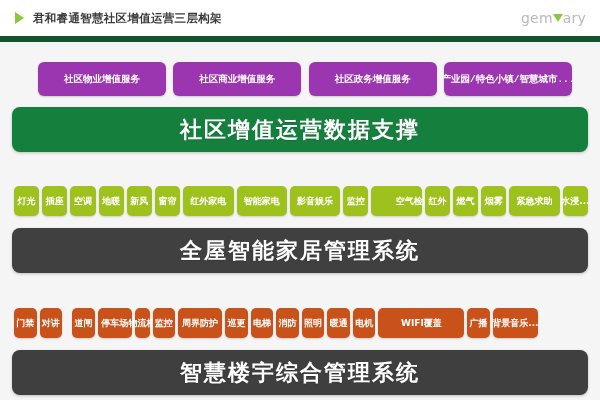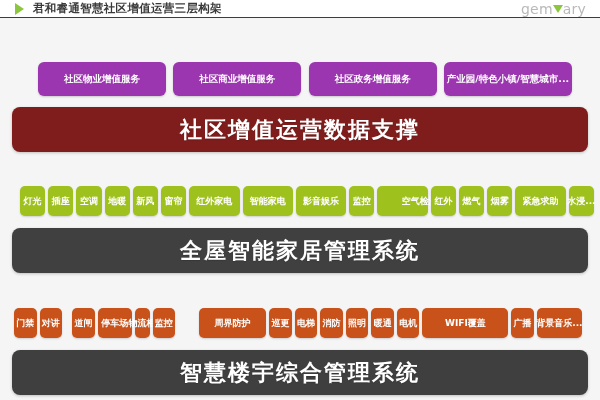--- a/index.html
+++ b/index.html
@@ -6,23 +6,23 @@
   html, body {
     width:600px; height:400px;
     background:#f4f4f4;
     font-family:"DejaVu Sans", sans-serif;
     overflow:hidden;
   }
   .page { position:relative; width:600px; height:400px; background:#f5f5f5; }
 
   
   .header {
-    position:absolute; left:0; top:0; width:600px; height:18px;
+    position:absolute; left:0; top:0; width:600px; height:42px;
     background:#ffffff;
-    border-bottom:1px solid #14532d;
+    border-bottom:6px solid #14532d;
     display:flex; align-items:center;
   }
   .hdr-left { display:flex; align-items:center; padding-left:15px; }
   .play-tri {
     width:0; height:0;
     border-left:9px solid #8cc63e;
     border-top:6px solid transparent;
     border-bottom:6px solid transparent;
     margin-right:9px;
   }
@@ -51,49 +51,49 @@
     left:38px; top:62px; width:534px; height:34px;
     justify-content:space-between;
   }
   .purple-box {
     width:128px; height:34px;
     background:#9b35b0;
     border-radius:6px;
     display:flex; align-items:center; justify-content:center;
     color:#ffffff; font-size:9.5px; font-weight:bold;
     box-shadow:0 1px 2px rgba(0,0,0,.18);
-    white-space:nowrap; overflow:hidden;
+    white-space:nowrap; overflow:hidden;font-family:Liberation Mono, monospace;
   }
 
   
   .banner {
     position:absolute; left:12px; width:576px; height:45px;
     border-radius:8px;
     display:flex; align-items:center; justify-content:center;
     color:#ffffff;
     font-size:22px; font-weight:bold; letter-spacing:2px;
     box-shadow:0 1px 3px rgba(0,0,0,.22);
     text-shadow:0 1px 1px rgba(0,0,0,.15);
   }
-  .banner-blue   { top:107px; background:#7f1d1d; }
+  .banner-blue   { top:107px; background:#15803d; }
   .banner-orange { top:228px; background:#404040; }
   .banner-dark   { top:350px; background:#3f3f3f; }
 
   
   .tag-row { align-items:center; }
   .tag {
     height:30px;
     border-radius:5px;
     display:flex; align-items:center; justify-content:center;
     color:#ffffff; font-size:9px; font-weight:bold;
     padding:0 5px; white-space:nowrap;
     box-shadow:0 1px 2px rgba(0,0,0,.16);
     flex:0 0 auto;
   }
-  .green-row { left:20px; top:186px; width:533px; gap:3px; }
+  .green-row { left:14px; top:186px; width:533px; gap:3px; }
   .green-row .tag { background:#9fc11e; }
   .orange-row { left:14px; top:308px; width:574px; gap:3px; }
   .orange-row .tag { background:#c8521a; }
 </style>
 </head>
 <body>
 
 <div class="page">
 
   <div class="header">
@@ -138,21 +138,21 @@
 
   <div class="banner banner-orange">全屋智能家居管理系统</div>
 
   <div class="row tag-row orange-row" id="orange-row">
       <div class="tag" style="width: 22.5751px;">门禁</div>
       <div class="tag" style="width: 22.5751px;">对讲</div>
       <div class="tag" style="width: 22.5751px; margin-left: 7px;">道闸</div>
       <div class="tag" style="width: 33.8627px;">停车场</div>
       <div class="tag" style="width: 15px;">物流柜</div>
       <div class="tag" style="width: 22.5751px;">监控</div>
-      <div class="tag" style="width: 67px; margin-left: 21px;">周界防护</div>
+      <div class="tag" style="width: 44px;">周界防护</div>
       <div class="tag" style="width: 22.5751px;">巡更</div>
       <div class="tag" style="width: 22.5751px;">电梯</div>
       <div class="tag" style="width: 22.5751px;">消防</div>
       <div class="tag" style="width: 22.5751px;">照明</div>
       <div class="tag" style="width: 22.5751px;">暖通</div>
       <div class="tag" style="width: 22.5751px;">电机</div>
       <div class="tag" style="width: 85.7854px;">WIFI覆盖</div>
       <div class="tag" style="width: 22.5751px;">广播</div>
       <div class="tag" style="width: 45.1502px;">背景音乐...</div>
     </div>

